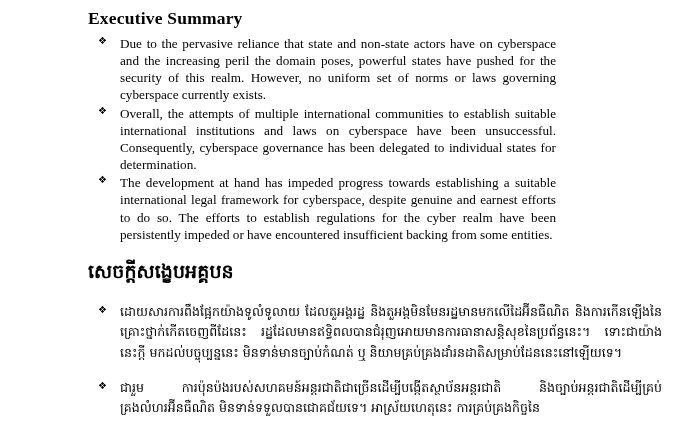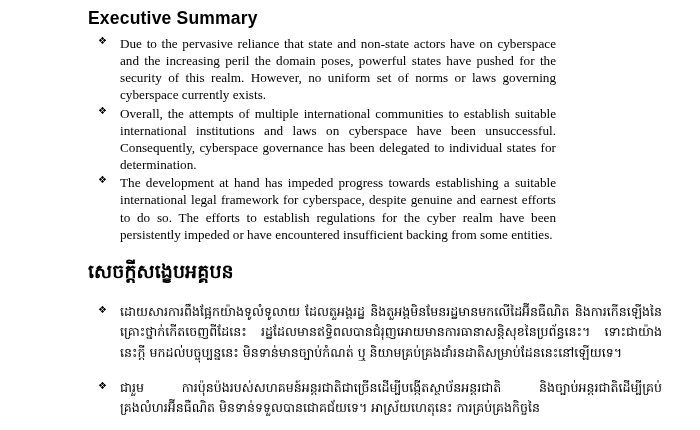--- a/index.html
+++ b/index.html
@@ -15,21 +15,21 @@
     overflow: hidden;
   }
   .page {
     position: relative;
     width: 700px;
     height: 430px;
     padding: 0;
     box-sizing: border-box;
   }
   .section-title-en {
-    font-family: Liberation Sans, sans-serif;
+    font-family: Liberation Serif, serif;
     font-weight: bold;
     font-size: 17.5px;
     margin: 8px 0 6px 88px;
     letter-spacing: 0.2px;
   }
   .section-title-km {
     font-family: "DejaVu Sans", sans-serif;
     font-weight: bold;
     font-size: 19px;
     margin: 16px 12px 10px 88px;

